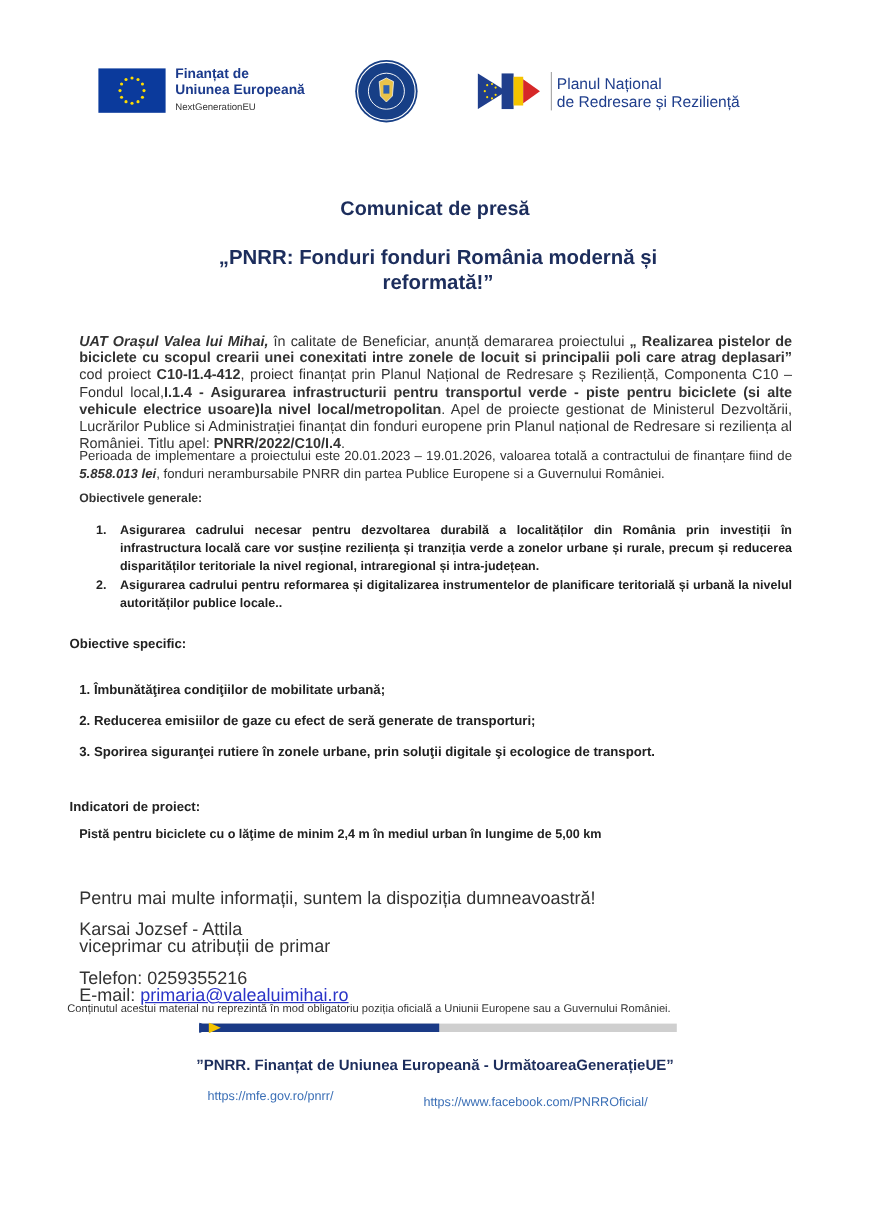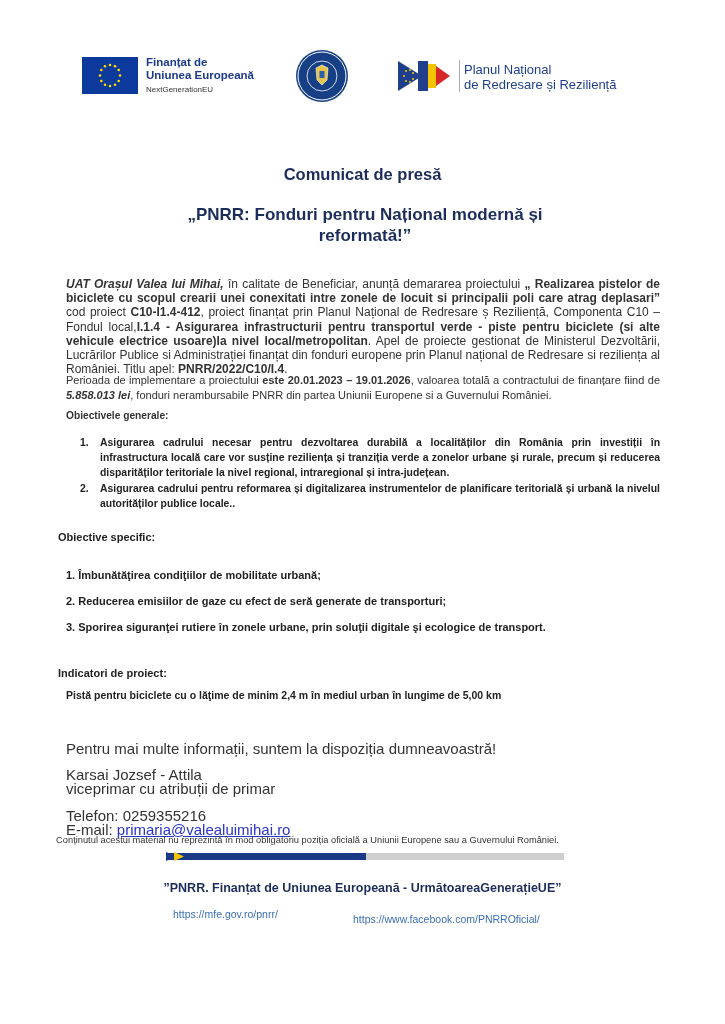--- a/index.html
+++ b/index.html
@@ -17,21 +17,21 @@
   .pnrr-text { left: 464px; top: 62px; font-size: 13px; color: #1f3e8c; line-height: 15px; }
 
   
   .title { left: 0; width: 725px; top: 165px; text-align: center; font-size: 16.5px; font-weight: bold; color: #1c2d5c; }
   .subtitle { left: 160px; width: 410px; top: 204px; text-align: center; font-size: 17px; font-weight: bold; color: #1c2d5c; line-height: 21px; }
 
   
   .para { left: 66px; width: 594px; font-size: 12px; line-height: 14.2px; text-align: justify; color: #333; }
   .p1 { top: 277px; }
   .p2 { top: 373px; font-size: 11px; line-height: 14.5px; }
-  .p2 .date { font-weight: bold; }
+  .p2 .date { font-weight: normal; }
   .section-head { left: 66px; font-size: 10.2px; font-weight: bold; color: #333; }
   .gen-head { top: 410px; }
 
   .gen-list { left: 80px; width: 580px; top: 435px; font-size: 10.4px; line-height: 15.2px; font-weight: bold; color: #222; }
   .gen-item { display: flex; text-align: justify; }
   .gen-item .num { width: 20px; flex: none; }
   .gen-item .txt { flex: 1; }
 
   .spec-head { left: 58px; top: 531px; font-size: 11px; font-weight: bold; color: #222; }
   .spec-item { left: 66px; font-size: 11px; font-weight: bold; color: #222; }
@@ -108,28 +108,28 @@
       </g>
   </svg>
 </div>
 <div class="abs pnrr-divider"></div>
 <div class="abs pnrr-text">
   <div>Planul Național</div>
   <div>de Redresare și Reziliență</div>
 </div>
 
 <div class="abs title">Comunicat de presă</div>
-<div class="abs subtitle">„PNRR: Fonduri pentru Național modernă și reformată!”</div>
+<div class="abs subtitle">„PNRR: Fonduri fonduri România modernă și reformată!”</div>
 
 <div class="abs para p1">
   <b><i>UAT Orașul Valea lui Mihai,</i></b><span> în calitate de Beneficiar, anunță demararea proiectului </span><b>„ Realizarea pistelor de biciclete cu scopul crearii unei conexitati intre zonele de locuit si principalii poli care atrag deplasari”</b><span> cod  proiect </span><b>C10-I1.4-412</b><span>, proiect finanțat prin Planul Național de Redresare ș Reziliență, Componenta C10 – Fondul local,</span><b>I.1.4 - Asigurarea infrastructurii pentru transportul verde - piste pentru biciclete (si alte vehicule electrice usoare)la nivel local/metropolitan</b><span>. Apel de proiecte gestionat de Ministerul Dezvoltării, Lucrărilor Publice si Administrației finanțat din fonduri europene prin Planul național de Redresare si reziliența al României. Titlu apel: </span><b>PNRR/2022/C10/I.4</b><span>.</span>
 </div>
 
 <div class="abs para p2">
-  <span>Perioada de implementare a proiectului </span><span class="date">este 20.01.2023 – 19.01.2026</span><span>, valoarea totală a contractului de finanțare fiind de </span><b><i>5.858.013 lei</i></b><span>, fonduri nerambursabile PNRR din partea Uniunii Europene si a Guvernului României.</span>
+  <span>Perioada de implementare a proiectului </span><span class="date">este 20.01.2023 – 19.01.2026</span><span>, valoarea totală a contractului de finanțare fiind de </span><b><i>5.858.013 lei</i></b><span>, fonduri nerambursabile PNRR din partea Publice Europene si a Guvernului României.</span>
 </div>
 
 <div class="abs section-head gen-head">Obiectivele generale:</div>
 <div class="abs gen-list">
   <div class="gen-item">
     <span class="num">1.</span>
     <span class="txt">Asigurarea cadrului necesar pentru dezvoltarea durabilă a localităților din România prin investiții în infrastructura locală care vor susține reziliența și tranziția verde a zonelor urbane și rurale, precum și reducerea disparităților teritoriale la nivel regional, intraregional și intra-județean.</span>
   </div>
   <div class="gen-item">
     <span class="num">2.</span>

